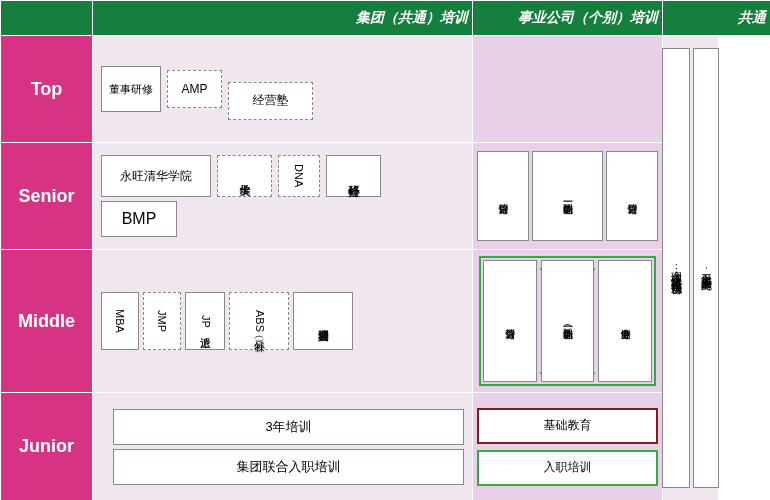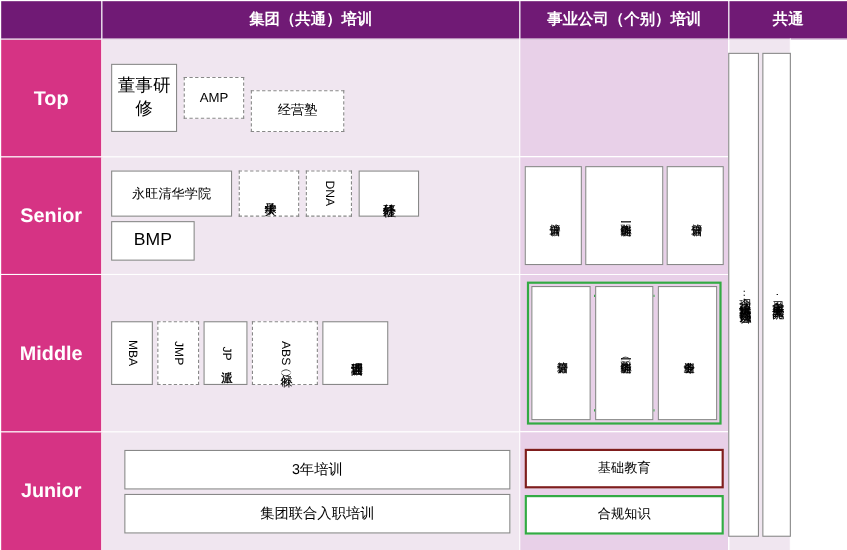--- a/index.html
+++ b/index.html
@@ -13,27 +13,28 @@
 
     .main-table {
       width: 770px;
       height: 500px;
       border-collapse: collapse;
       table-layout: fixed;
     }
 
     
     .header-row th {
-      background: #701a75;
+      background: #15803d;
       color: #fff;
       font-size: 14px;
       font-weight: bold;
-      text-align: center;
+      text-align: right;
       padding: 8px 4px;
       border: 1px solid #fff;
+      font-style: italic;
     }
 
     
     .row-label {
       background: #d63384;
       color: #fff;
       font-size: 18px;
       font-weight: bold;
       text-align: center;
       vertical-align: middle;
@@ -219,21 +220,21 @@
       <th>事业公司（个别）培训</th>
       <th colspan="2">共通</th>
     </tr>
   </thead>
   <tbody>
 
     <tr style="height:107px">
       <td class="row-label">Top</td>
       <td class="content-cell">
         <div class="top-boxes">
-          <div class="box" style="width:60px;height:62px;font-size:16px;">
+          <div class="box" style="width:60px;height:46px;font-size:11px;">
             <span>董事研修</span>
           </div>
           <div class="box-dashed" style="width:55px;height:38px;">
             <span>AMP</span>
           </div>
           <div class="box-dashed" style="width:85px;height:38px;margin-top:23px;">
             <span>经营塾</span>
           </div>
         </div>
       </td>
@@ -358,19 +359,19 @@
             <span>集团联合入职培训</span>
           </div>
         </div>
       </td>
       <td class="content-cell-business">
         <div style="display:flex;flex-direction:column;gap:6px;height:100%;justify-content:center;">
           <div class="box" style="width:100%;height:32px;font-size:12px;border:2px solid #7f1d1d;">
             <span>基础教育</span>
           </div>
           <div class="box" style="width:100%;height:32px;font-size:12px;border:2px solid #33aa44;">
-            <span>合规知识</span>
+            <span>入职培训</span>
           </div>
         </div>
       </td>
     </tr>
   </tbody>
 </table>
 
 </body></html>

